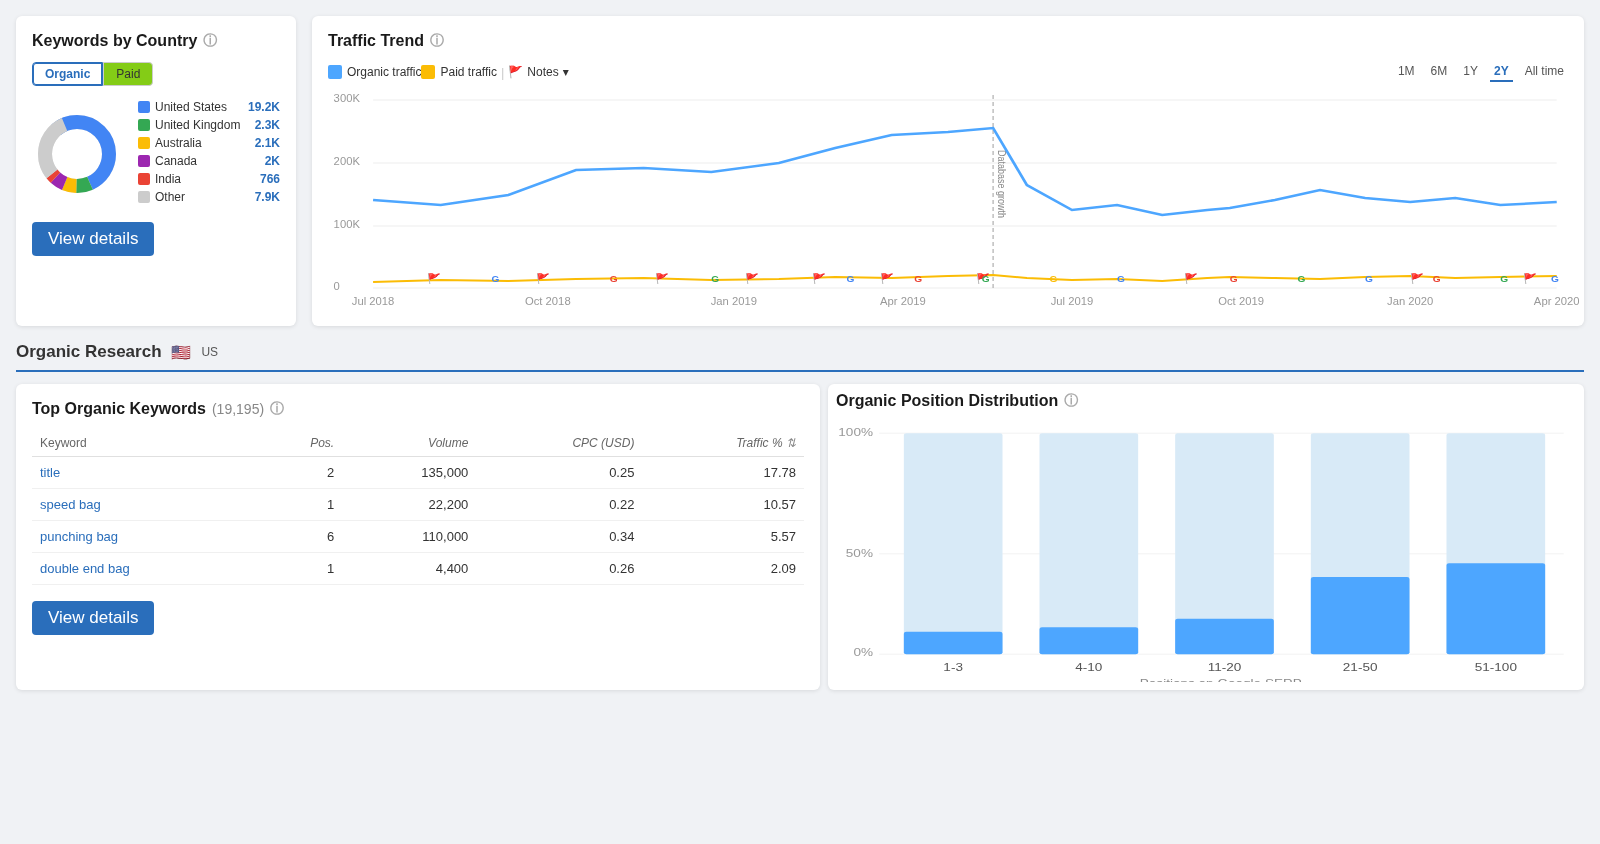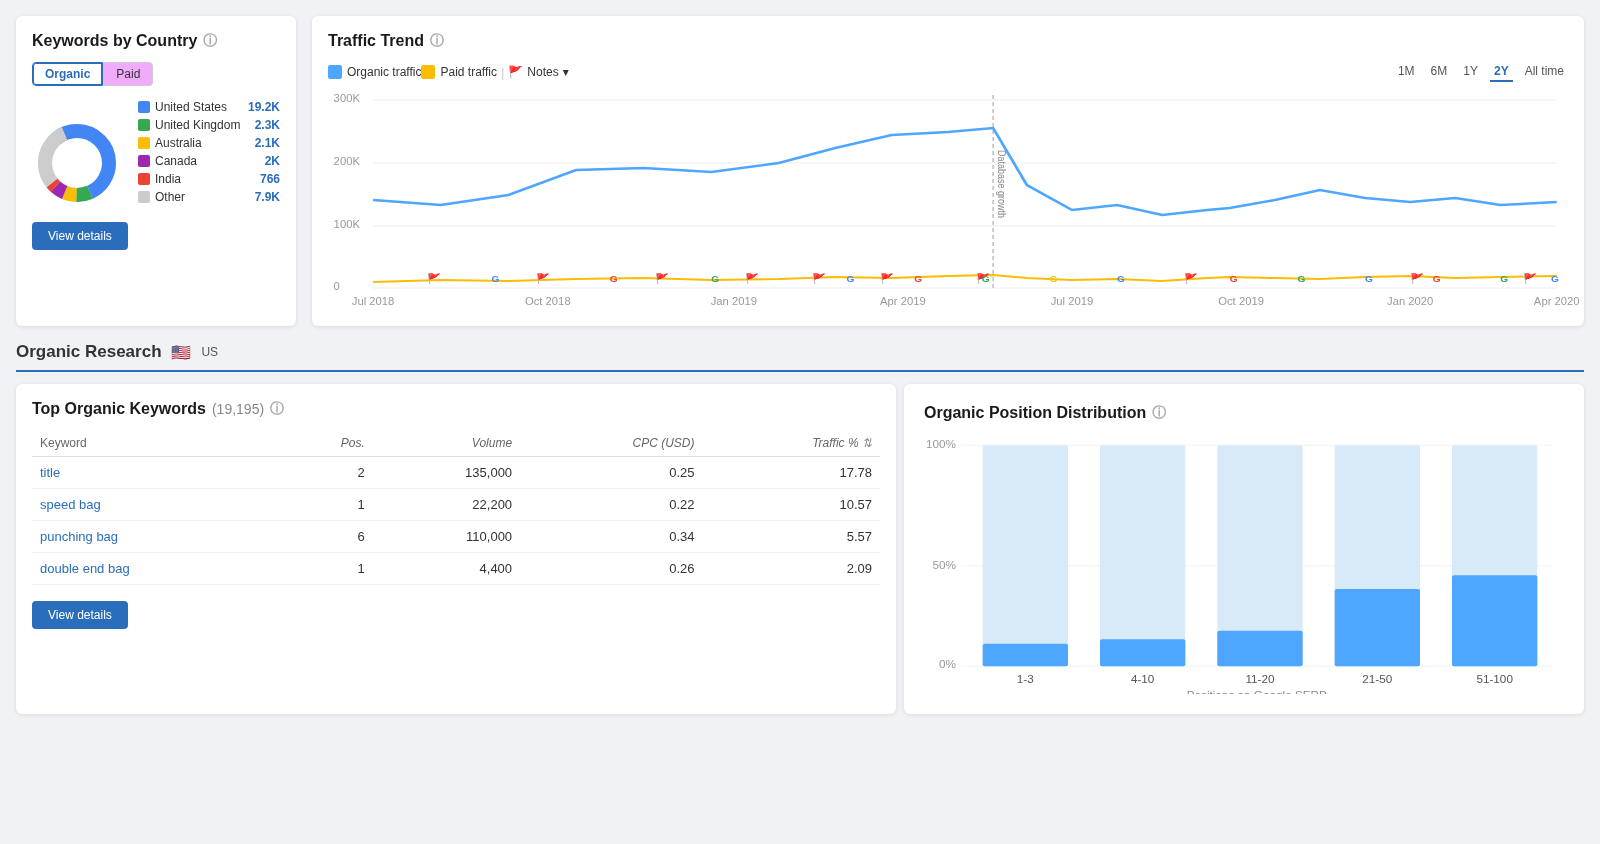--- a/index.html
+++ b/index.html
@@ -6,53 +6,53 @@
     body { font-family: Arial, sans-serif; background: #f0f2f5; padding: 16px; font-size: 13px; color: #333; }
 
     .top-row { display: flex; gap: 16px; margin-bottom: 16px; }
     .keywords-card { background: #fff; border-radius: 6px; padding: 16px; width: 280px; flex-shrink: 0; box-shadow: 0 1px 4px rgba(0,0,0,0.1); }
     .traffic-card { background: #fff; border-radius: 6px; padding: 16px; flex: 1; box-shadow: 0 1px 4px rgba(0,0,0,0.1); }
 
     .card-title { font-size: 16px; font-weight: bold; color: #1a1a1a; margin-bottom: 12px; display: flex; align-items: center; gap: 6px; }
     .info-icon { color: #aaa; font-size: 14px; cursor: pointer; }
 
     .tab-group { display: flex; gap: 0; margin-bottom: 14px; }
-    .tab-btn { padding: 4px 12px; border: 1px solid #ccc; background: #f0abfc; cursor: pointer; font-size: 12px; color: #333; }
+    .tab-btn { padding: 4px 12px; border: 1px solid #ccc; background: #84cc16; cursor: pointer; font-size: 12px; color: #333; }
     .tab-btn.active { background: #fff; border-color: #2a6ebb; color: #2a6ebb; font-weight: bold; box-shadow: inset 0 0 0 1px #2a6ebb; }
     .tab-btn:first-child { border-radius: 4px 0 0 4px; }
     .tab-btn:last-child { border-radius: 0 4px 4px 0; }
 
-    .donut-section { display: flex; align-items: flex-end; gap: 16px; margin-bottom: 14px; }
+    .donut-section { display: flex; align-items: center; gap: 16px; margin-bottom: 14px; }
     .donut-container { width: 90px; height: 90px; position: relative; flex-shrink: 0; }
     .donut-container svg { width: 90px; height: 90px; }
 
     .legend { flex: 1; }
     .legend-item { display: flex; align-items: center; justify-content: space-between; margin-bottom: 4px; font-size: 12px; }
     .legend-left { display: flex; align-items: center; gap: 5px; }
     .legend-color { width: 12px; height: 12px; border-radius: 2px; flex-shrink: 0; }
     .legend-name { color: #333; }
     .legend-value { color: #2a6ebb; font-weight: bold; }
 
-    .view-details-btn { background: #2a6ebb; color: #fff; border: none; padding: 7px 16px; border-radius: 4px; cursor: pointer; font-size: 12px; }
+    .view-details-btn { background: #2a6ebb; color: #fff; border: none; padding: 7px 16px; border-radius: 4px; cursor: pointer; font-size: 17px; }
 
     
     .trend-header { display: flex; align-items: center; justify-content: space-between; margin-bottom: 8px; }
     .trend-legend { display: flex; align-items: center; gap: 0; }
     .trend-legend-item { display: flex; align-items: center; gap: 5px; font-size: 12px; }
     .trend-legend-dot { width: 14px; height: 14px; border-radius: 2px; }
     .trend-time-btns { display: flex; gap: 8px; font-size: 12px; }
     .time-btn { color: #555; cursor: pointer; padding: 2px 4px; text-decoration: none; }
     .time-btn.active { color: #2a6ebb; font-weight: bold; border-bottom: 2px solid #2a6ebb; }
 
     .chart-area { position: relative; height: 220px; }
     .chart-area svg { width: 100%; height: 100%; }
 
     .bottom-row { display: flex; gap: 8px; }
     .keywords-table-card { background: #fff; border-radius: 6px; padding: 16px; flex: 1; box-shadow: 0 1px 4px rgba(0,0,0,0.1); }
-    .position-dist-card { background: #fff; border-radius: 6px; padding: 20px; width: 680px; flex-shrink: 0; box-shadow: 0 1px 4px rgba(0,0,0,0.1); }
+    .position-dist-card { background: #fff; border-radius: 6px; padding: 8px; width: 756px; flex-shrink: 0; box-shadow: 0 1px 4px rgba(0,0,0,0.1); }
 
     table { width: 100%; border-collapse: collapse; margin-top: 10px; }
     table th { text-align: left; font-size: 12px; color: #666; padding: 6px 8px; border-bottom: 1px solid #e0e0e0; font-weight: normal; }
     table th.right { text-align: right; font-style: italic; }
     table td { padding: 8px 8px; font-size: 13px; border-bottom: 1px solid #f0f0f0; }
     table td.right { text-align: right; color: #333; }
     table td.link { color: #2a6ebb; cursor: pointer; }
     .filter-icon { color: #888; cursor: pointer; }
 
     .bar-chart-area { position: relative; height: 260px; margin-top: 0; }

